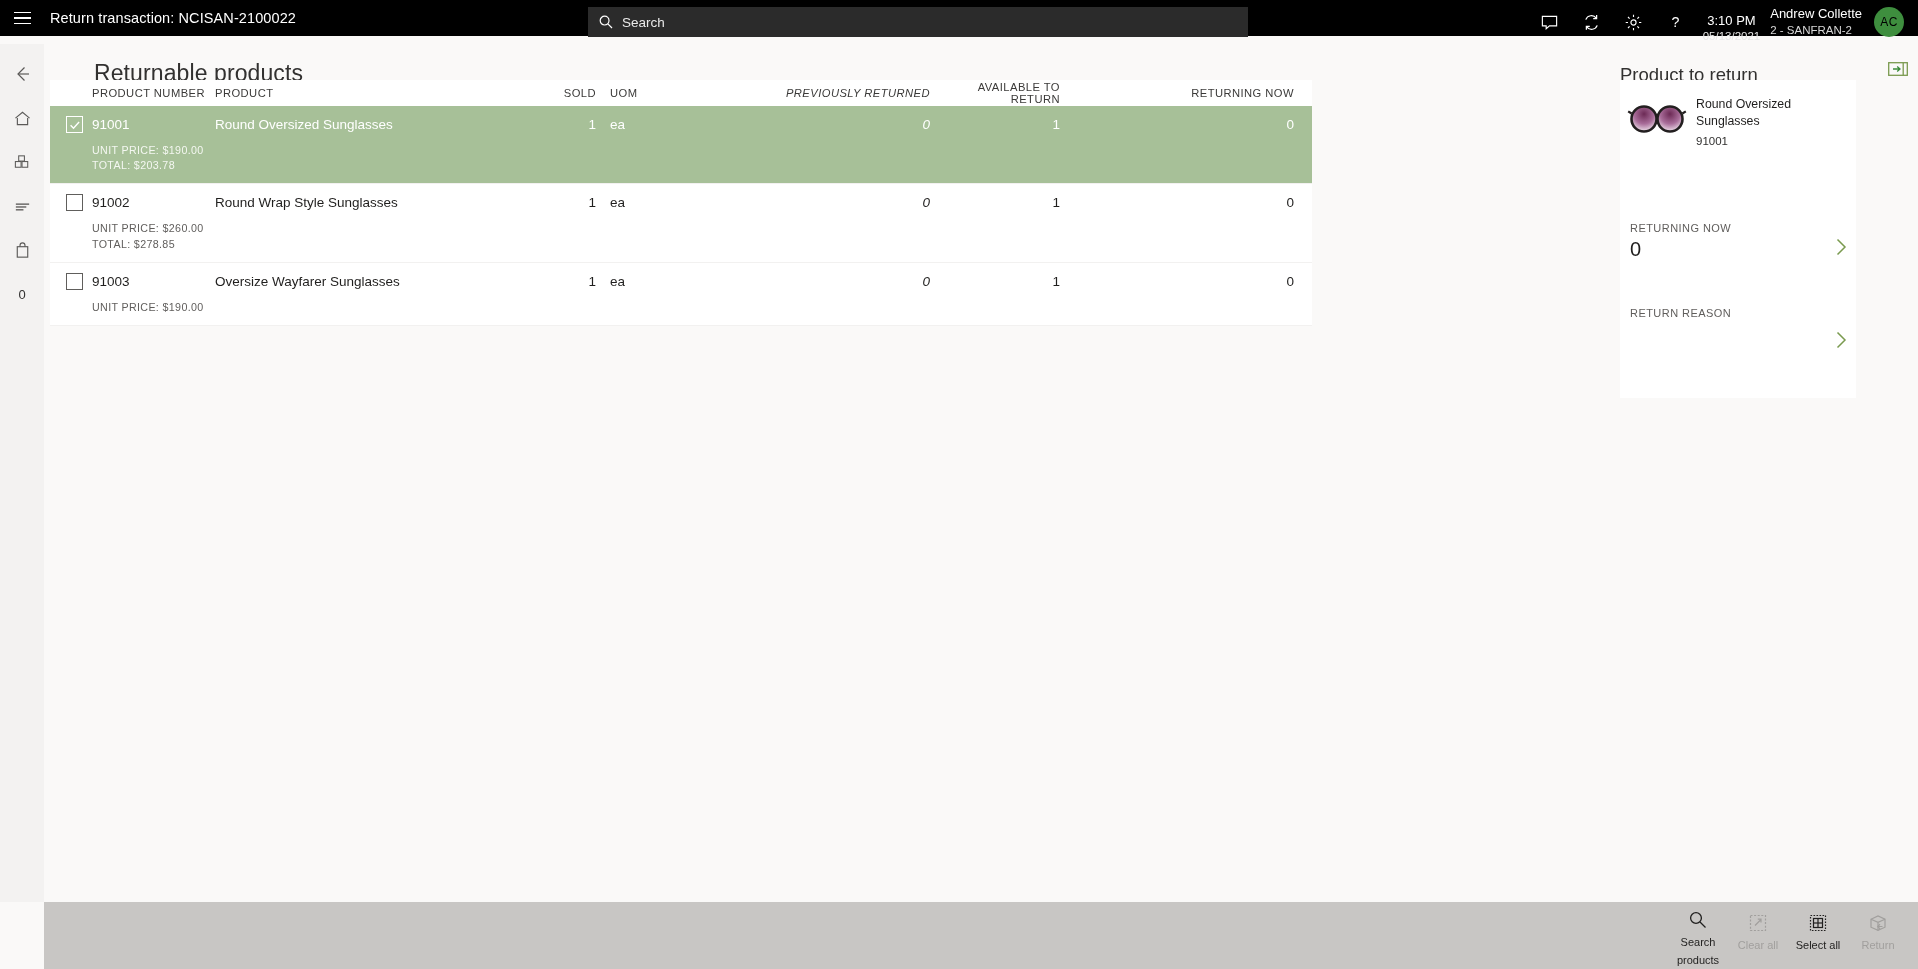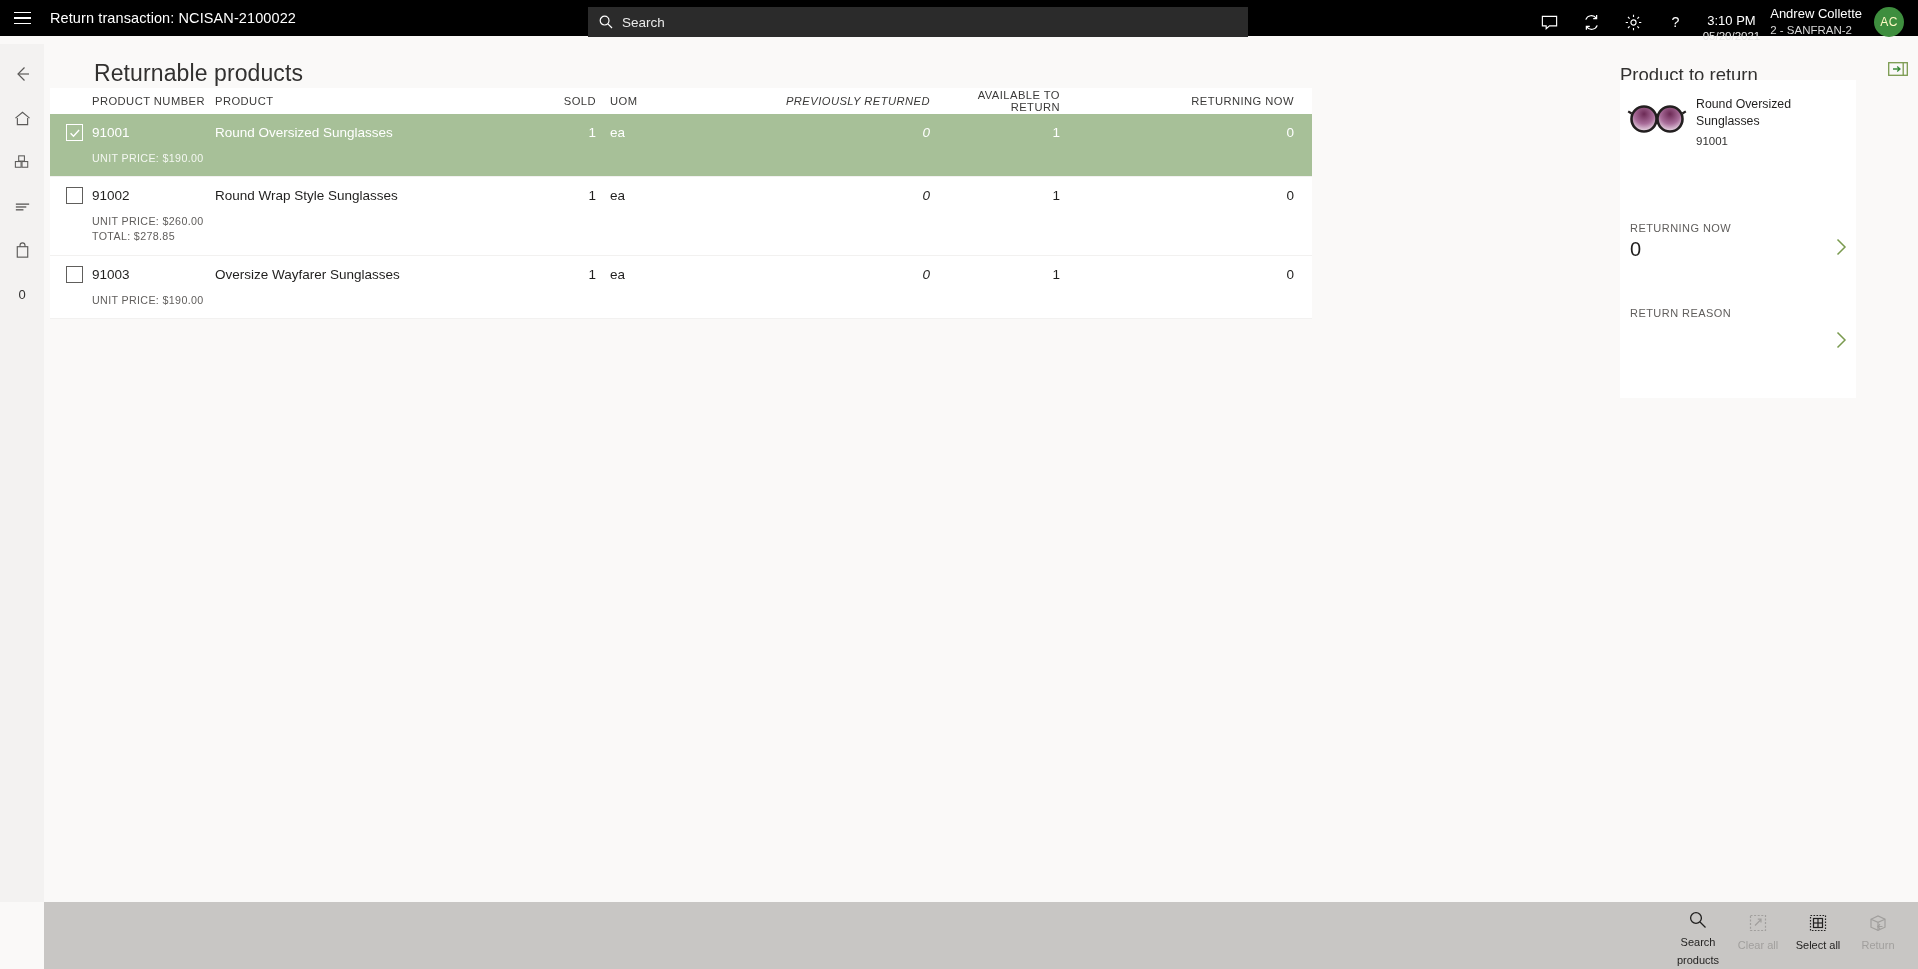--- a/index.html
+++ b/index.html
@@ -41,21 +41,21 @@
     cursor: pointer; color: #ffffff;
   }
   .clockbox { text-align: center; line-height: 1.25; margin: 12px 10px 0 6px; }
   .clock-time { font-size: 13px; color: #ffffff; }
   .clock-date { font-size: 11.5px; color: #e6e6e6; }
   .userbox { text-align: left; line-height: 1.3; margin-right: 12px; }
   .user-name { font-size: 13px; color: #ffffff; }
   .user-store { font-size: 11.5px; color: #d8d8d8; }
   .avatar {
     width: 30px; height: 30px; border-radius: 50%; background: #3e8e3e;
-    color: #fef9c3; font-size: 12px; display: flex; align-items: center;
+    color: #000000; font-size: 12px; display: flex; align-items: center;
     justify-content: center; cursor: pointer; letter-spacing: .3px;
   }
 
   
   .rail {
     position: absolute; left: 0; top: 44px; width: 44px; height: 858px;
     background: #f3f2f1; display: flex; flex-direction: column; align-items: center;
     padding-top: 8px;
   }
   .rail-item {
@@ -67,21 +67,21 @@
   
   .content {
     position: absolute; left: 44px; top: 44px; width: 1874px; height: 858px;
     background: #faf9f8;
   }
   .page-title {
     position: absolute; left: 50px; top: 16px;
     font-size: 23px; font-weight: 400; color: #323130; letter-spacing: .1px;
   }
 
-  .grid { position: absolute; left: 6px; top: 44px; width: 1262px; }
+  .grid { position: absolute; left: 6px; top: 36px; width: 1262px; }
   .grid-head {
     display: flex; align-items: center; height: 26px;
     background: #ffffff; font-size: 11.2px; color: #3b3a39; letter-spacing: .45px;
   }
   .col-check  { width: 42px; flex: 0 0 42px; }
   .col-num    { width: 123px; flex: 0 0 123px; }
   .col-prod   { flex: 1 1 auto; }
   .col-sold   { width: 96px; flex: 0 0 96px; text-align: right; padding-right: 8px; }
   .col-uom    { width: 100px; flex: 0 0 100px; text-align: left; padding-left: 6px; }
   .col-prev   { width: 232px; flex: 0 0 232px; text-align: right; padding-right: 6px; font-style: italic; }
@@ -185,21 +185,21 @@
       </svg>
     </div>
     <div class="ticon">
       <svg width="19" height="19" viewBox="0 0 20 20">
         <text x="10" y="15" text-anchor="middle" font-size="15" fill="#ffffff" font-family="Liberation Sans, sans-serif">?</text>
       </svg>
     </div>
 
     <div class="clockbox">
       <div class="clock-time">3:10 PM</div>
-      <div class="clock-date">05/20/2021</div>
+      <div class="clock-date">05/13/2021</div>
     </div>
     <div class="userbox">
       <div class="user-name">Andrew Collette</div>
       <div class="user-store">2 - SANFRAN-2</div>
     </div>
     <div class="avatar">AC</div>
   </div>
 </div>
 
 <div class="rail">
@@ -264,20 +264,21 @@
         </div>
         <div class="col-num">91001</div>
         <div class="col-prod">Round Oversized Sunglasses</div>
         <div class="col-sold">1</div>
         <div class="col-uom">ea</div>
         <div class="col-prev">0</div>
         <div class="col-avail">1</div>
         <div class="col-now">0</div>
       </div>
       <div class="row-sub">UNIT PRICE: $190.00</div>
+      <div class="row-sub">TOTAL: $203.78</div>
     </div>
 
     <div class="row">
       <div class="row-main">
         <div class="col-check">
           <div class="checkbox">
             
           </div>
         </div>
         <div class="col-num">91002</div>

